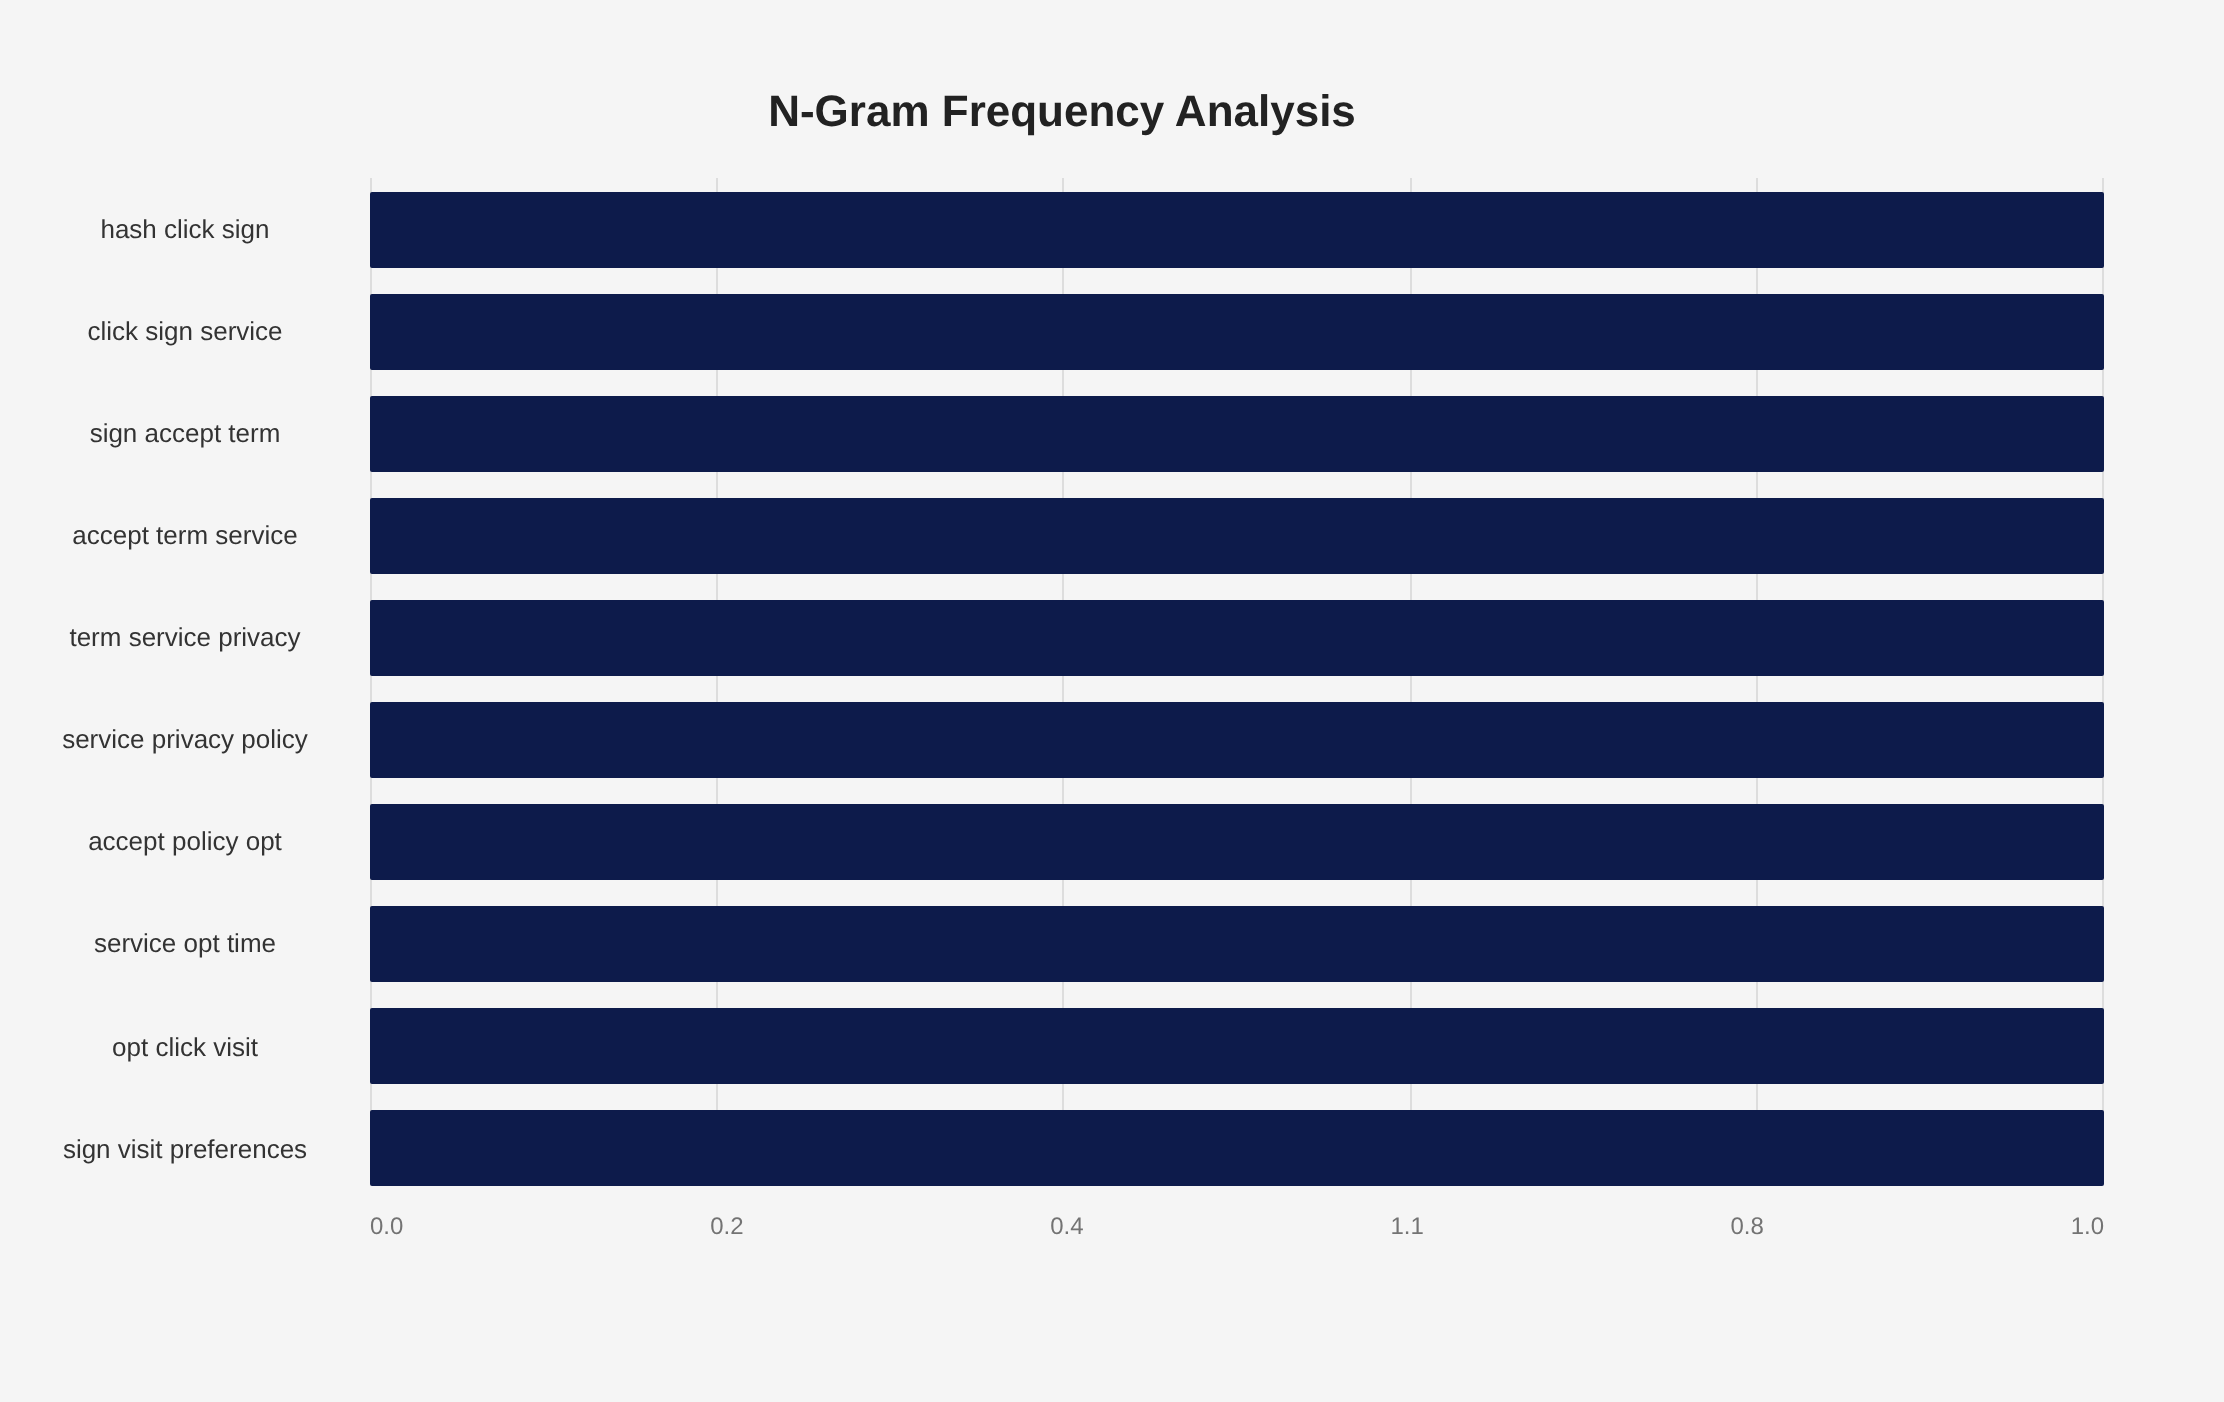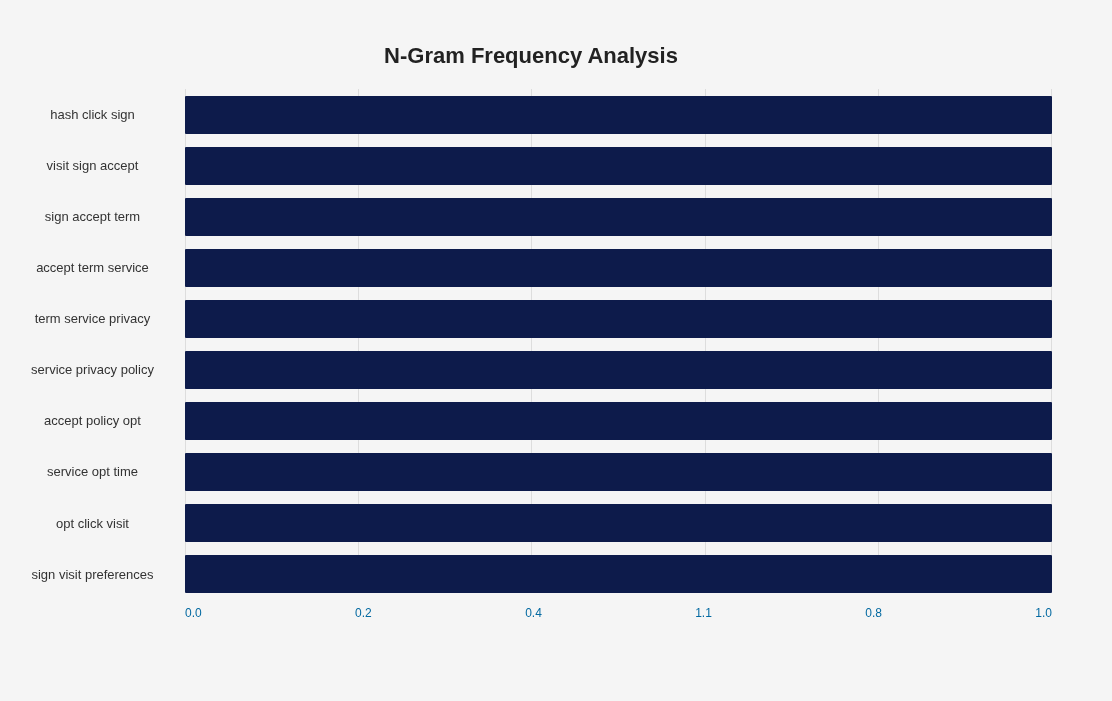--- a/index.html
+++ b/index.html
@@ -92,40 +92,40 @@
     }
     .x-axis {
       display: flex;
       flex-direction: row;
       justify-content: space-between;
       padding-top: 6px;
       height: 30px;
     }
     .x-tick {
       font-size: 12px;
-      color: #0369a1;
+      color: #737373;
       text-align: center;
     }
     .x-axis-label {
       text-align: center;
       font-size: 14px;
       color: #333;
       margin-top: 2px;
     }
   </style>
 </head>
 <body>
 
 <div class="chart-container">
   <div class="chart-title">N-Gram Frequency Analysis</div>
   <div class="chart-area">
     <div class="y-axis">
 
     <div class="y-label">hash click sign</div>
-        <div class="y-label">visit sign accept</div>
+        <div class="y-label">click sign service</div>
         <div class="y-label">sign accept term</div>
         <div class="y-label">accept term service</div>
         <div class="y-label">term service privacy</div>
         <div class="y-label">service privacy policy</div>
         <div class="y-label">accept policy opt</div>
         <div class="y-label">service opt time</div>
         <div class="y-label">opt click visit</div>
         <div class="y-label">sign visit preferences</div>
       </div>
     <div class="bars-section">

